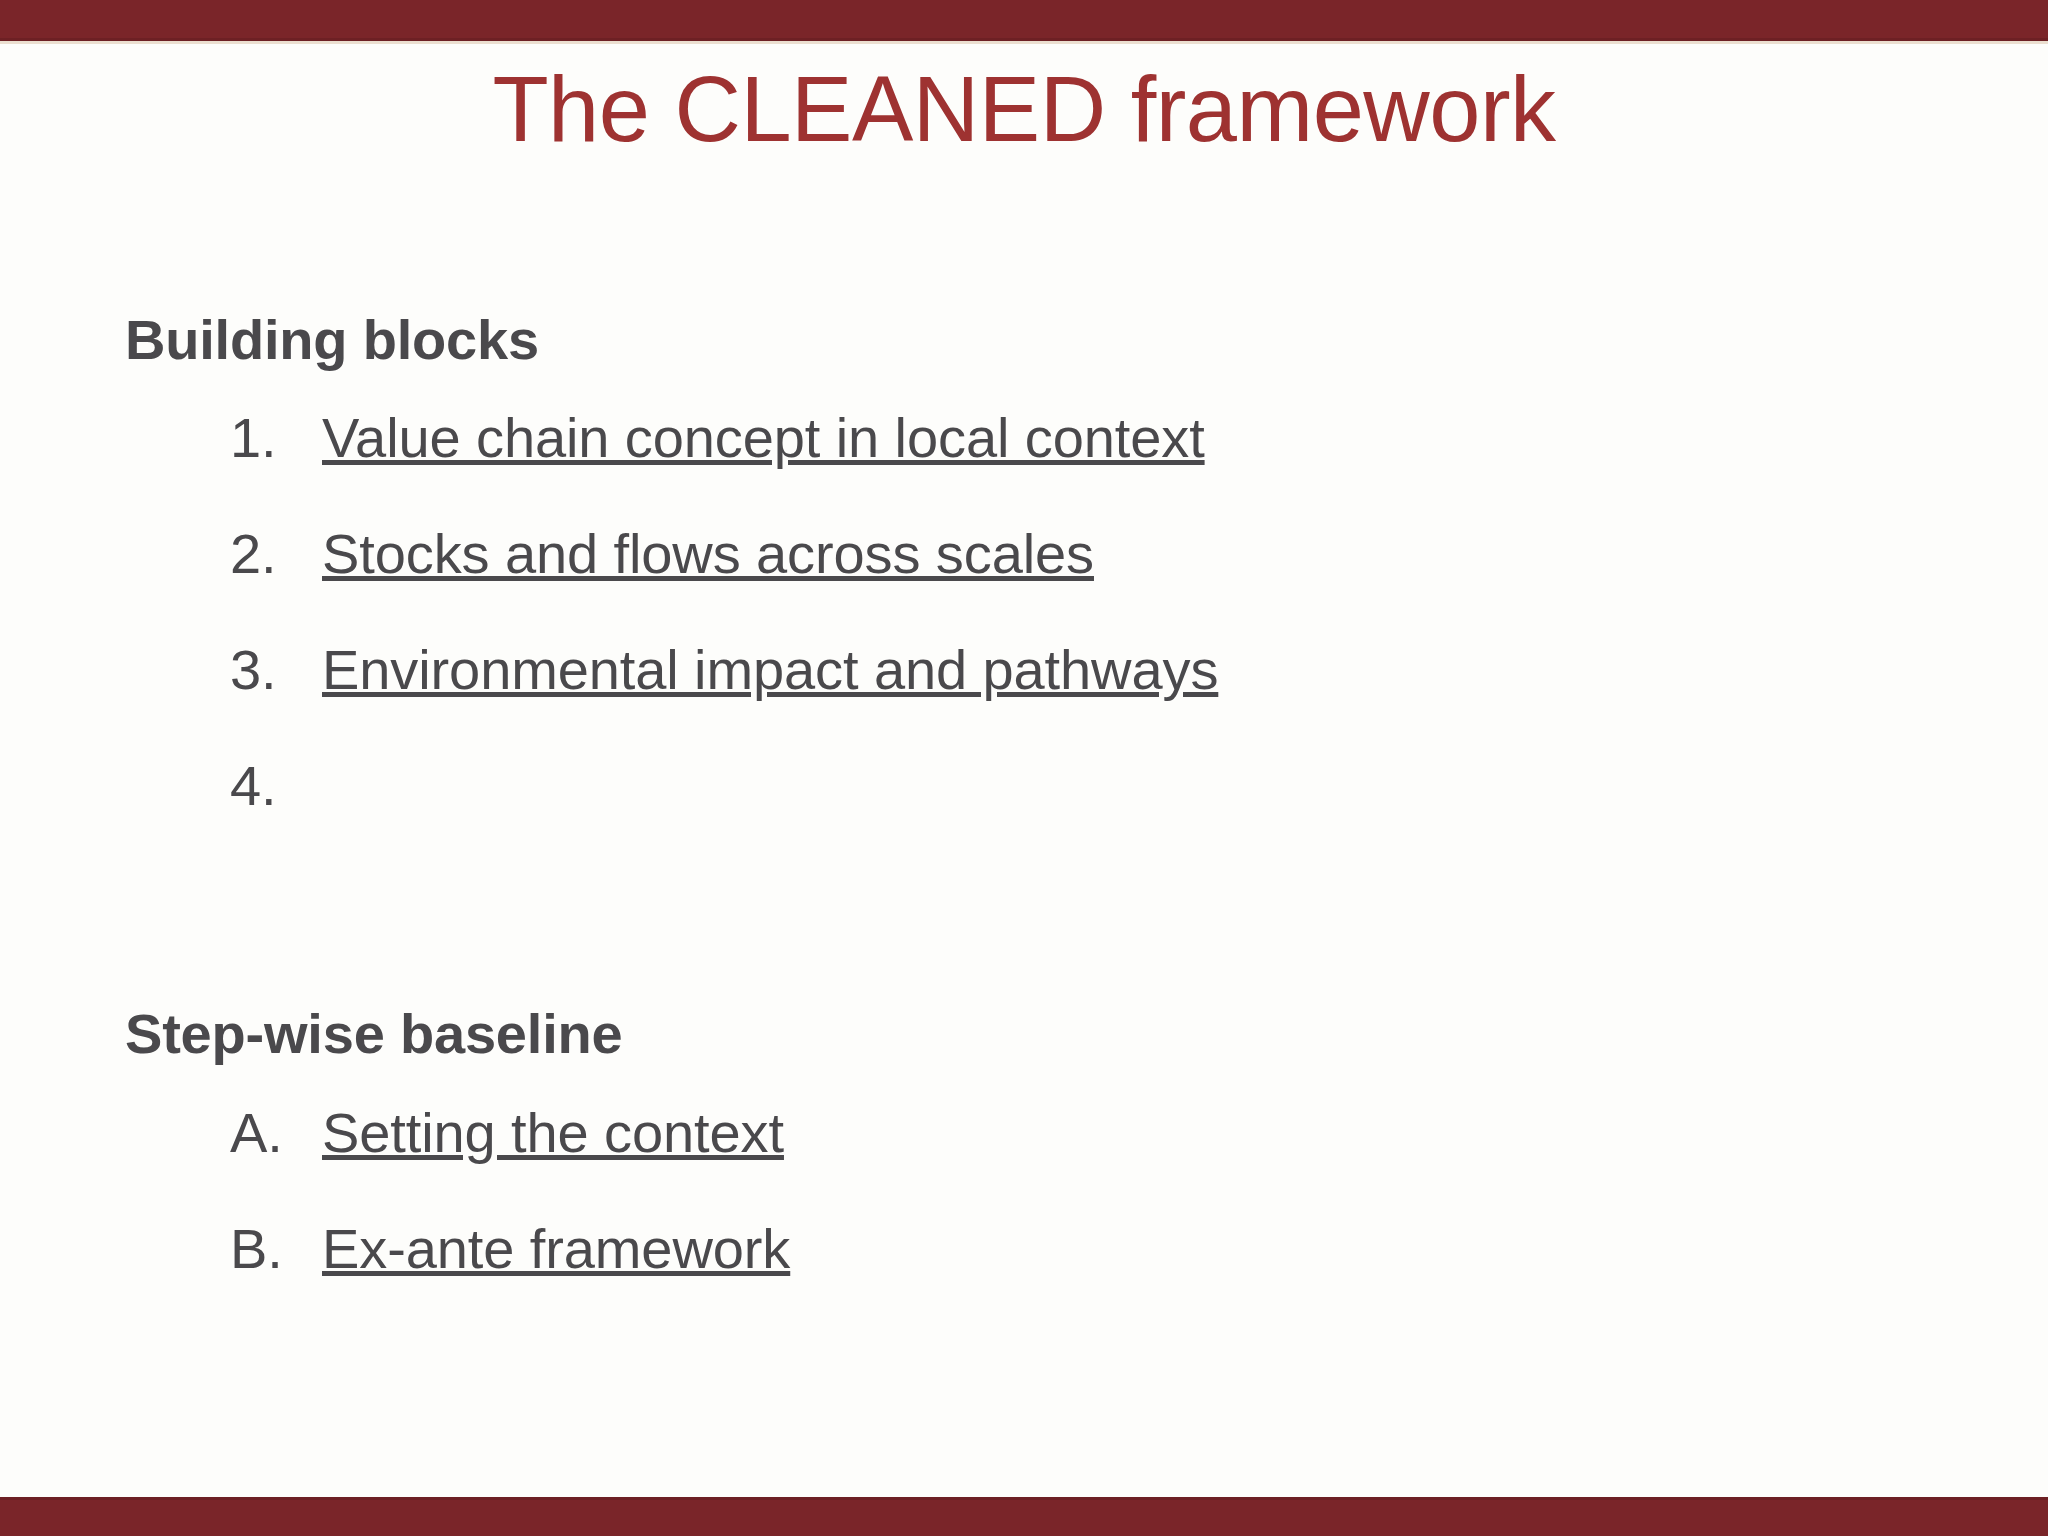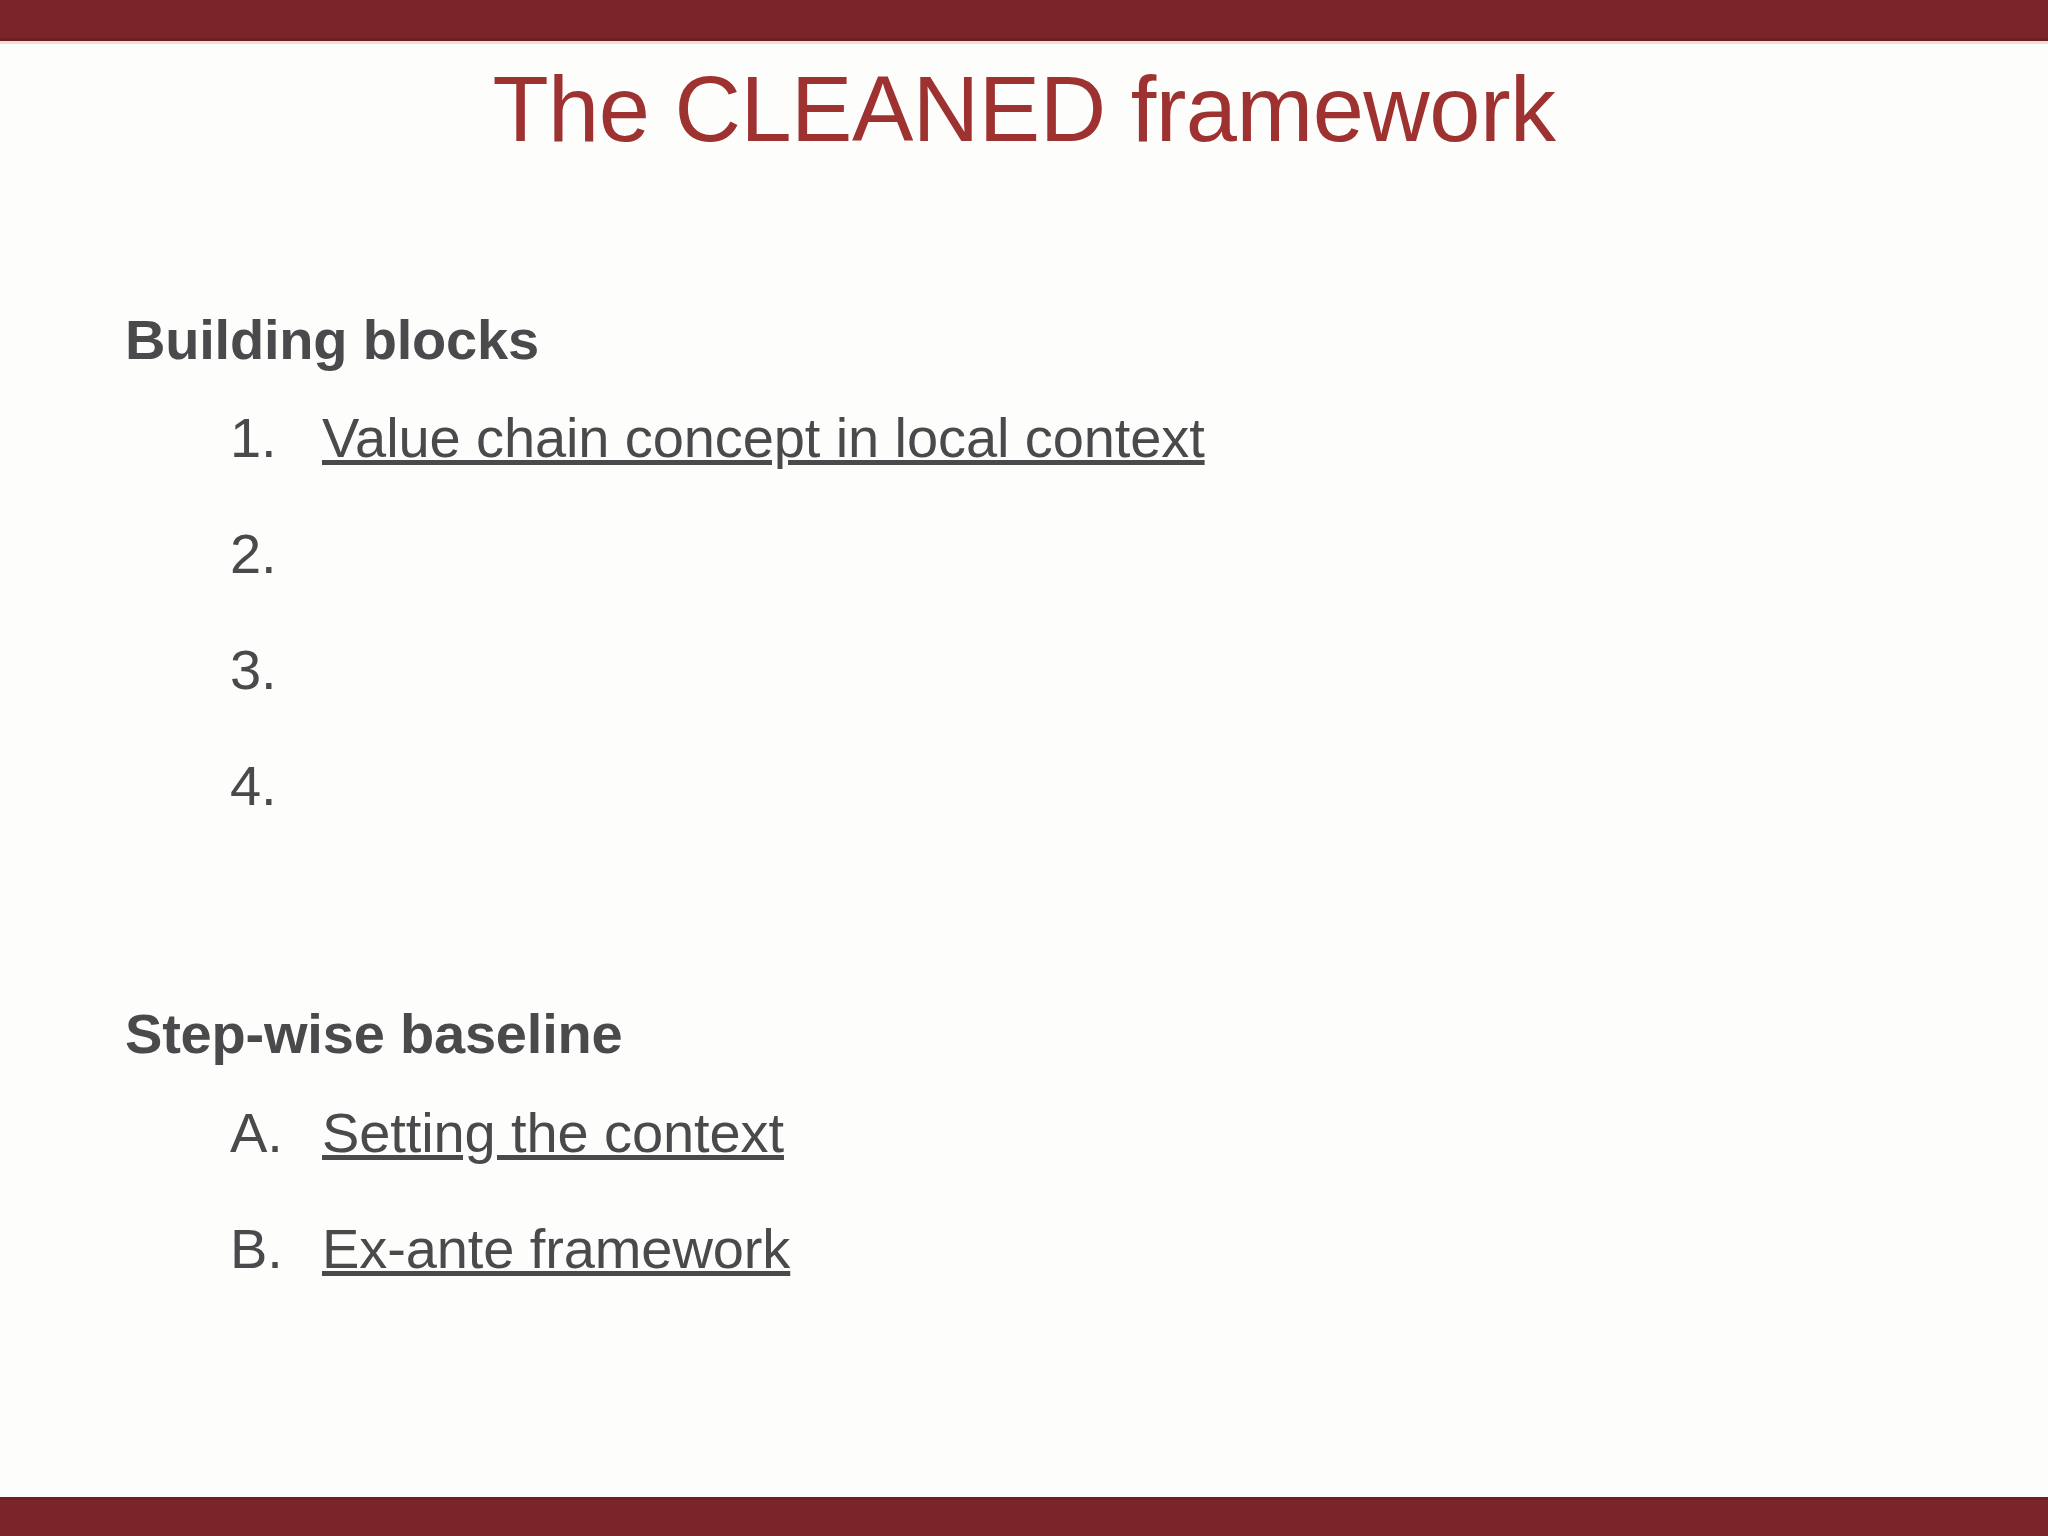--- a/index.html
+++ b/index.html
@@ -148,23 +148,25 @@
 
     <div class="section">
       <div class="section-heading">Building blocks</div>
       <ul class="item-list">
         <li class="list-item">
           <span class="item-marker">1.</span>
           <span class="item-text">Value chain concept in local context</span>
         </li>
         <li class="list-item">
           <span class="item-marker">2.</span>
+          <span class="item-text">Stocks and flows across scales</span>
         </li>
         <li class="list-item">
           <span class="item-marker">3.</span>
+          <span class="item-text">Environmental impact and pathways</span>
         </li>
         <li class="list-item">
           <span class="item-marker">4.</span>
         </li>
       </ul>
     </div>
 
     <div class="section">
       <div class="section-heading">Step-wise baseline</div>
       <ul class="item-list">

